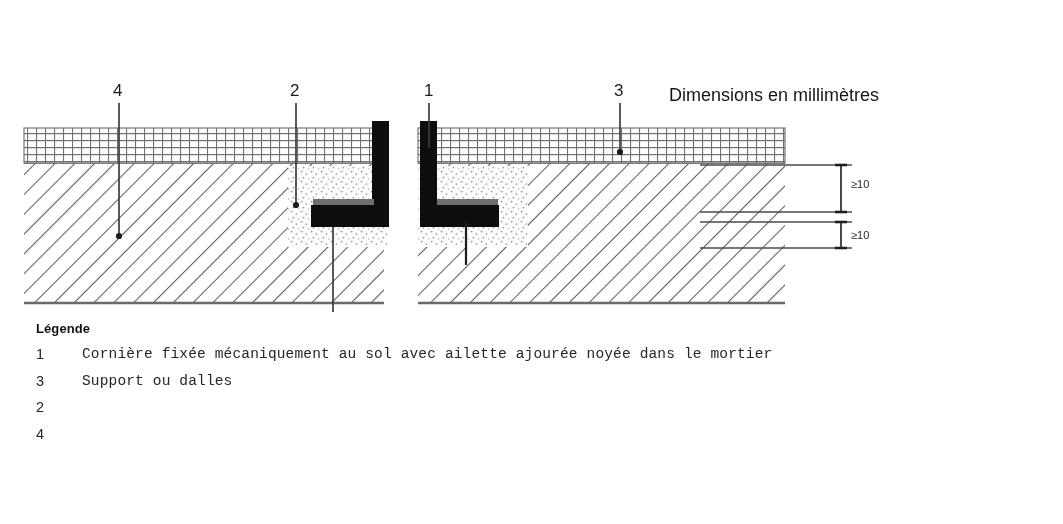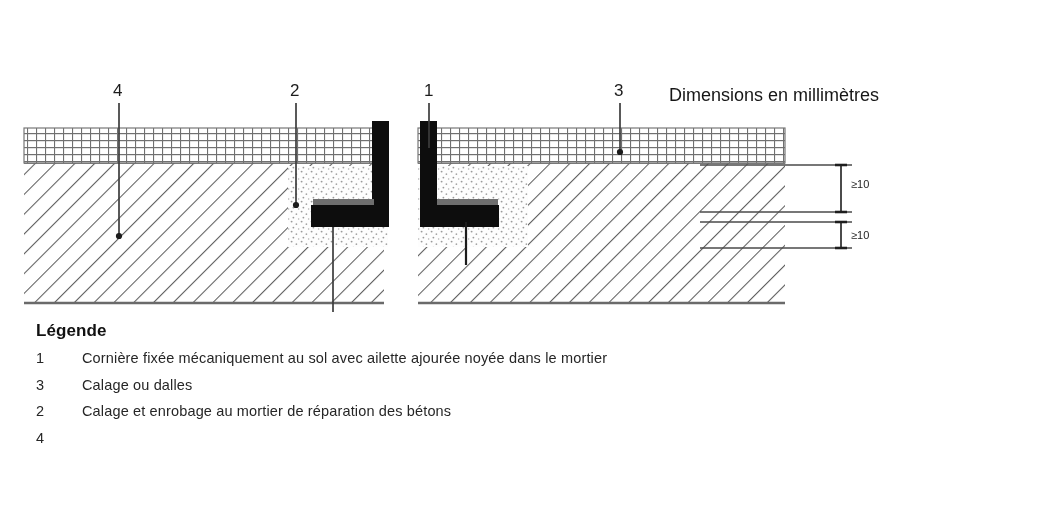--- a/index.html
+++ b/index.html
@@ -14,21 +14,21 @@
   #figure-root{position:absolute;left:0;top:0;width:1063px;height:524px;}
   svg.fig{position:absolute;left:0;top:0;width:1063px;height:524px;display:block;}
 
   .legend-block{
     position:absolute;
     left:36px;
     top:322px;
     width:900px;
   }
   .legend-title{
-    font-size:17px;
+    font-size:13px;
     font-weight:bold;
     color:#111;
     letter-spacing:.1px;
     margin:0 0 11px 0;
     line-height:1;
   }
   .legend-row{
     display:flex;
     align-items:flex-start;
     margin-bottom:10px;
@@ -37,20 +37,21 @@
   .legend-key{
     width:46px;
     flex:0 0 46px;
     font-size:14.5px;
     color:#262626;
   }
   .legend-text{
     font-size:14.5px;
     color:#262626;
     letter-spacing:.15px;
+    font-family:Liberation Mono, monospace;
   }
   .dim-label{
     font-size:11px;
     fill:#1e1e1e;
   }
   .callout-num{
     font-size:17px;
     fill:#1c1c1c;
     font-family:"Liberation Sans","DejaVu Sans",sans-serif;
   }
@@ -164,26 +165,25 @@
   <div class="legend-block">
     <div class="legend-title">Légende</div>
 
     <div class="legend-row">
       <div class="legend-key">1</div>
       <div class="legend-text">Cornière fixée mécaniquement au sol avec ailette ajourée noyée dans le mortier</div>
     </div>
 
     <div class="legend-row">
       <div class="legend-key">3</div>
-      <div class="legend-text">Calage ou dalles</div>
+      <div class="legend-text">Support ou dalles</div>
     </div>
 
     <div class="legend-row">
       <div class="legend-key">2</div>
-      <div class="legend-text">Calage et enrobage au mortier de réparation des bétons</div>
     </div>
 
     <div class="legend-row">
       <div class="legend-key">4</div>
     </div>
   </div>
 
 </div>
 
 </body></html>

